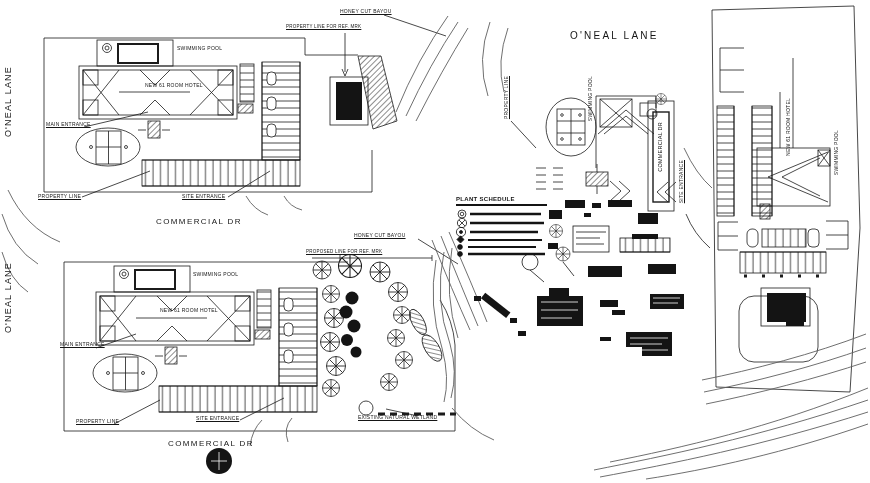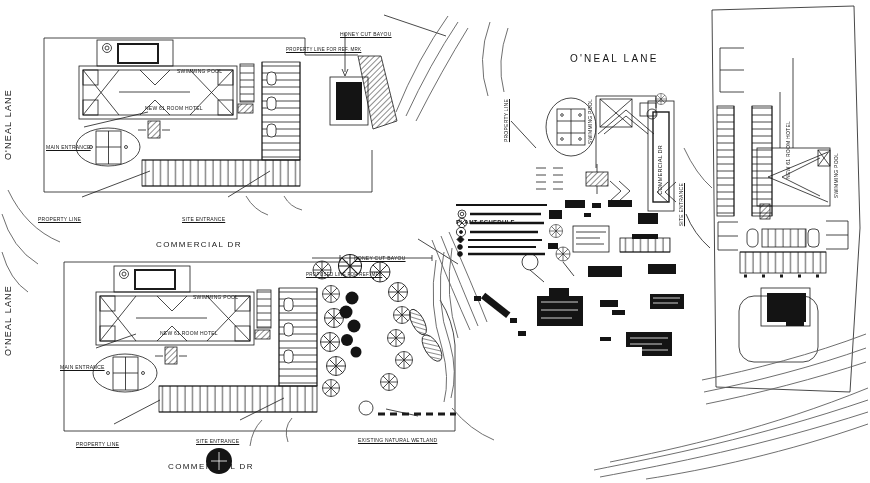--- a/index.html
+++ b/index.html
@@ -1,19 +1,19 @@
 <!DOCTYPE html>
 <html><head>
 <meta charset="utf-8">
 <style>
   html,body{margin:0;padding:0;background:#fff;}
   #canvas{position:relative;width:870px;height:483px;background:#fff;overflow:hidden;
           font-family:"Liberation Sans",sans-serif;color:#151515;}
   svg{position:absolute;left:0;top:0;}
-  .lbl{position:absolute;font-size:5px;line-height:1.1;letter-spacing:.25px;white-space:nowrap;color:#151515;margin-top:23px;}
+  .lbl{position:absolute;font-size:5px;line-height:1.1;letter-spacing:.25px;white-space:nowrap;color:#151515;}
   .u{text-decoration:underline;}
   .tiny{font-size:4.5px;}
   .vlbl{writing-mode:vertical-rl;transform:rotate(180deg);transform-origin:center;}
   .avenue{font-size:9px;letter-spacing:1.2px;}
   .street{font-size:8px;letter-spacing:1.4px;}
   .heading{font-size:10px;letter-spacing:2.2px;}
   .sched{font-size:6px;font-weight:bold;letter-spacing:.3px;}
 </style>
 </head>
 <body>

